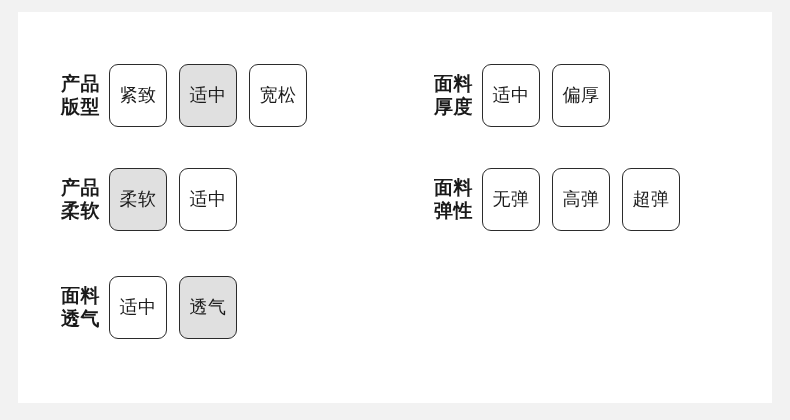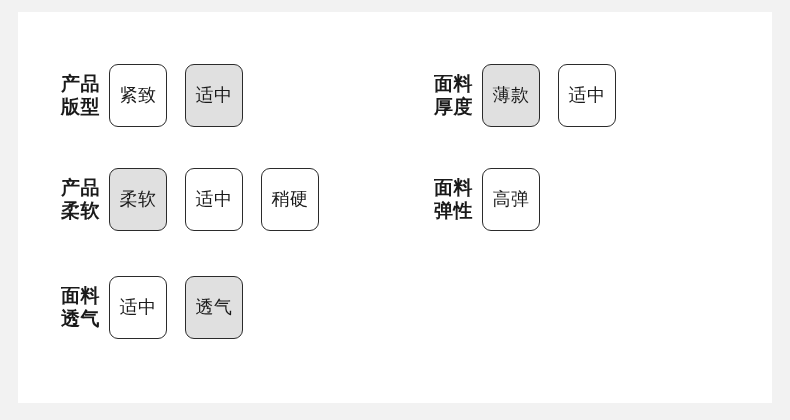--- a/index.html
+++ b/index.html
@@ -72,21 +72,21 @@
   }
 
   .attr-label .lbl-line {
     display: block;
   }
 
   .options {
     display: flex;
     flex-direction: row;
     align-items: center;
-    gap: 18px;
+    gap: 12px;
     margin-left: 9px;
   }
 
   .option-chip {
     width: 58px;
     height: 63px;
     border: 1.5px solid #2b2b2b;
     border-radius: 9px;
     background: #ffffff;
     color: #1a1a1a;
@@ -113,60 +113,62 @@
     <div class="columns" id="columns-root">
         <div class="column column-left">
           <div class="attr-row row-0">
             <div class="attr-label">
               <span class="lbl-line">产品</span>
               <span class="lbl-line">版型</span>
             </div>
             <div class="options">
               <div class="option-chip" role="radio" aria-checked="false">紧致</div>
               <div class="option-chip is-selected" role="radio" aria-checked="true">适中</div>
+              <div class="option-chip" role="radio" aria-checked="false">宽松</div>
             </div>
           </div>
           <div class="attr-row row-1">
             <div class="attr-label">
               <span class="lbl-line">产品</span>
               <span class="lbl-line">柔软</span>
             </div>
             <div class="options">
               <div class="option-chip is-selected" role="radio" aria-checked="true">柔软</div>
               <div class="option-chip" role="radio" aria-checked="false">适中</div>
-              <div class="option-chip" role="radio" aria-checked="false">稍硬</div>
             </div>
           </div>
           <div class="attr-row row-2">
             <div class="attr-label">
               <span class="lbl-line">面料</span>
               <span class="lbl-line">透气</span>
             </div>
             <div class="options">
               <div class="option-chip" role="radio" aria-checked="false">适中</div>
               <div class="option-chip is-selected" role="radio" aria-checked="true">透气</div>
             </div>
           </div>
         </div>
         <div class="column column-right">
           <div class="attr-row row-0">
             <div class="attr-label">
               <span class="lbl-line">面料</span>
               <span class="lbl-line">厚度</span>
             </div>
             <div class="options">
-              <div class="option-chip is-selected" role="radio" aria-checked="true">薄款</div>
               <div class="option-chip" role="radio" aria-checked="false">适中</div>
+              <div class="option-chip" role="radio" aria-checked="false">偏厚</div>
             </div>
           </div>
           <div class="attr-row row-1">
             <div class="attr-label">
               <span class="lbl-line">面料</span>
               <span class="lbl-line">弹性</span>
             </div>
             <div class="options">
+              <div class="option-chip" role="radio" aria-checked="false">无弹</div>
               <div class="option-chip" role="radio" aria-checked="false">高弹</div>
+              <div class="option-chip" role="radio" aria-checked="false">超弹</div>
             </div>
           </div>
         </div>
       </div>
   </div>
 </div>
 
 </body></html>

